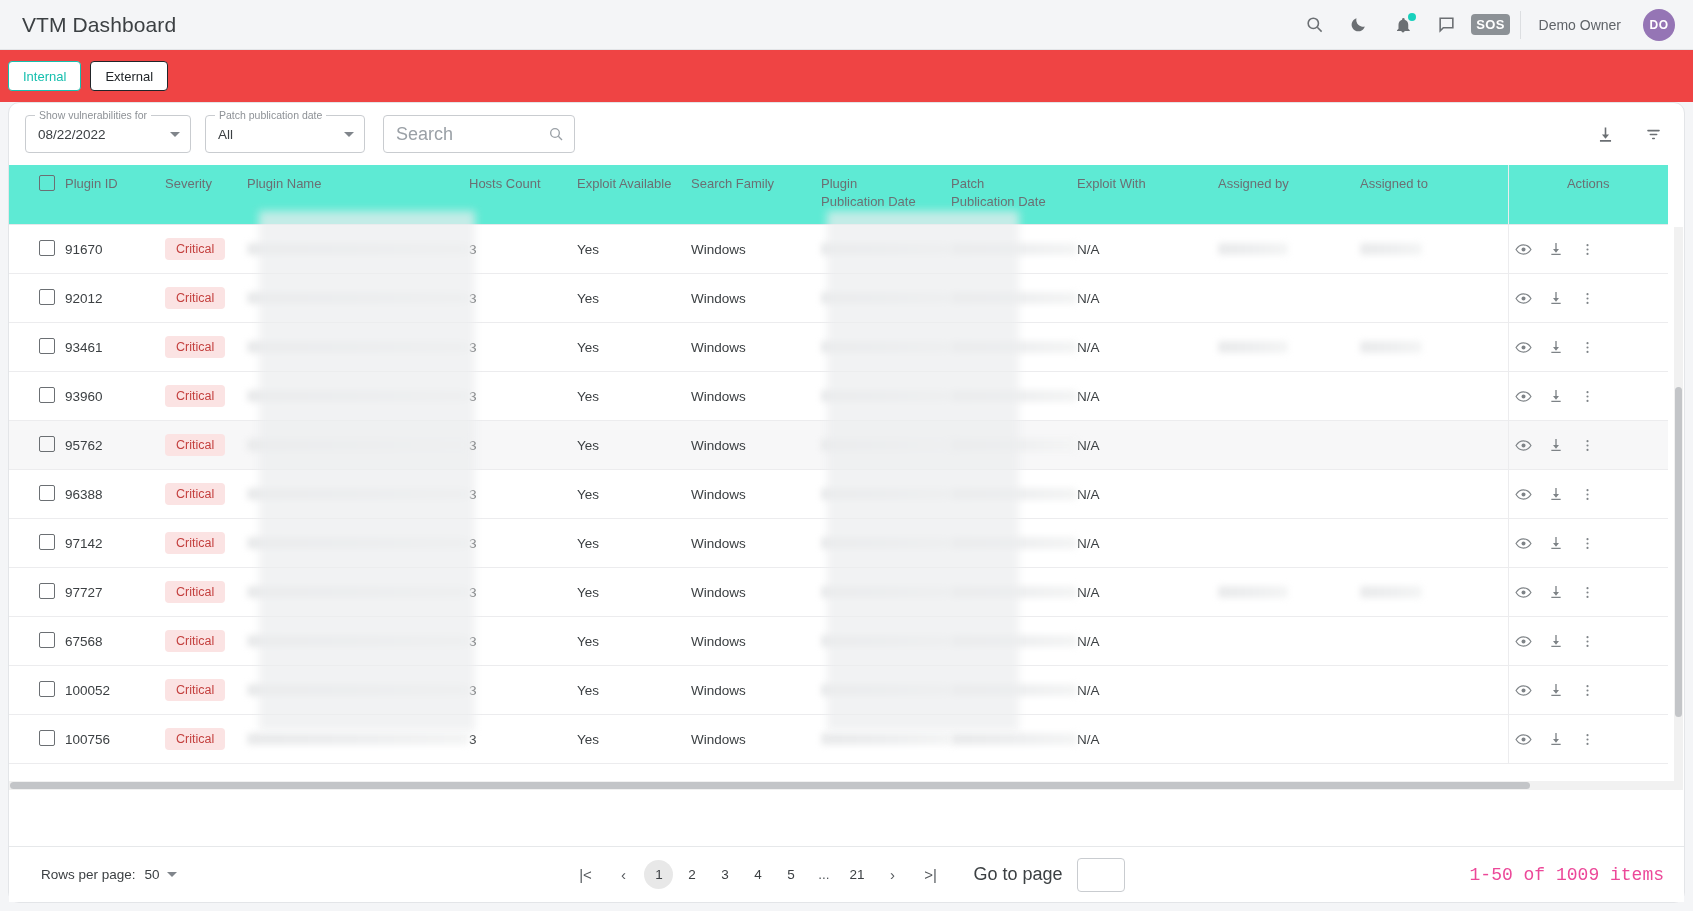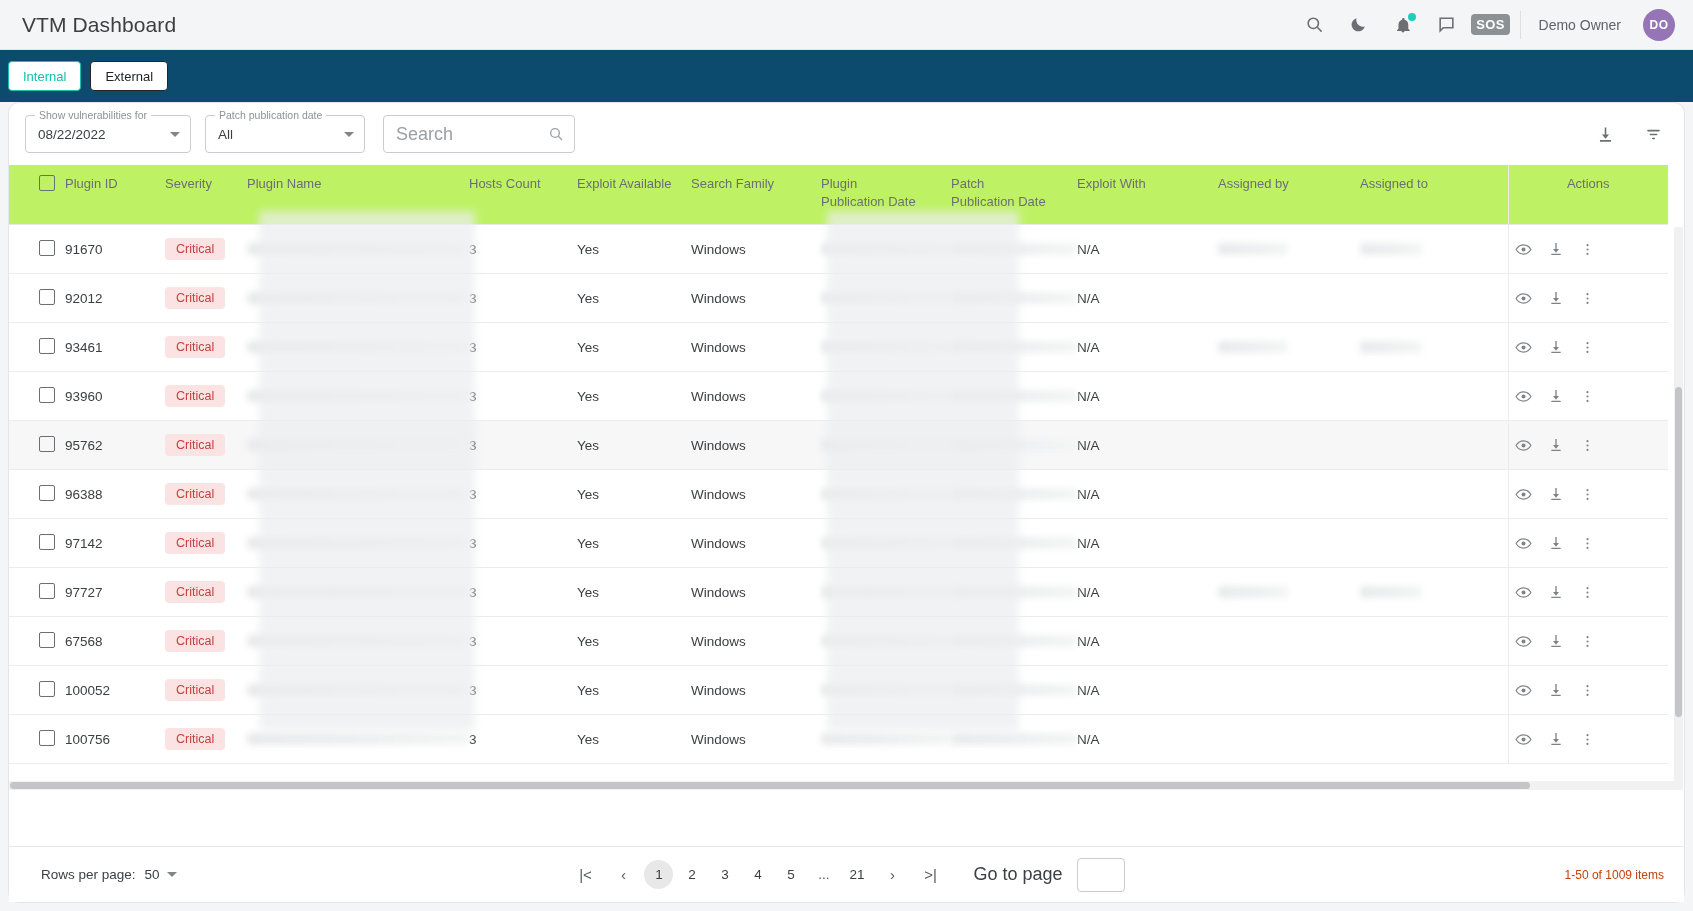--- a/index.html
+++ b/index.html
@@ -77,21 +77,21 @@
   .tab.active::after {
     content: ""; position: absolute; left: 8px; right: 8px; bottom: 0;
     height: 2px; background: #3c4043;
   }
 
   
   .segbar {
     flex: 0 0 52px; height: 52px;
     display: flex; align-items: center;
     padding: 0 8px; gap: 9px;
-    background: #0c4a6e;
+    background: #ef4444;
   }
   .segbtn {
     height: 30px; padding: 0 14px;
     border-radius: 4px; background: #fff;
     font-size: 13px; cursor: pointer;
     display: flex; align-items: center;
   }
   .segbtn.internal { border: 1.5px solid #15bfae; color: #15bfae; }
   .segbtn.external { border: 1.5px solid #212529; color: #212529; }
 
@@ -147,21 +147,21 @@
   .tablewrap {
     flex: 1 1 auto; min-height: 0;
     overflow: hidden; position: relative;
   }
   table { border-collapse: collapse; width: 1659px; table-layout: fixed; }
   thead th {
     font-size: 13px; color: #6b6f73; font-weight: 400;
     text-align: left; padding: 10px 0 14px 0;
     vertical-align: top; line-height: 1.35;
     border-bottom: 1px solid #e6e8ea;
-    background: #bef264;
+    background: #5eead4;
   }
   tbody td {
     font-size: 13.5px; color: #3c4043;
     padding: 0; height: 49px;
     border-bottom: 1px solid #ececee;
     vertical-align: middle;
   }
   tr.alt td { background: #f7f7f8; }
 
   .c-check  { width: 56px; padding-left: 30px !important; }
@@ -258,21 +258,21 @@
   }
   .pg.current { background: #e8e8e8; }
   .pg.arrow { color: #55595d; font-size: 15px; width: 34px; }
   .pg.ell { cursor: default; color: #55595d; }
   .gotolabel { font-size: 18px; color: #3c4043; margin-left: 22px; margin-right: 10px; }
   .goto-input {
     width: 48px; height: 34px;
     border: 1px solid #c9ccd0; border-radius: 4px; background: #fff;
   }
   .footer-spacer { flex: 1 1 auto; }
-  .items-count { font-size: 12px; color: #c2410c; margin-left: auto; }
+  .items-count { font-size: 18px; color: #ec4899; margin-left: auto; font-family: Liberation Mono, monospace; }
 </style>
 </head>
 <body>
 
 <div class="app">
 
   <div class="topbar">
     <div class="app-title">VTM Dashboard</div>
     <div class="topbar-spacer"></div>
     <div class="topbar-icons">

